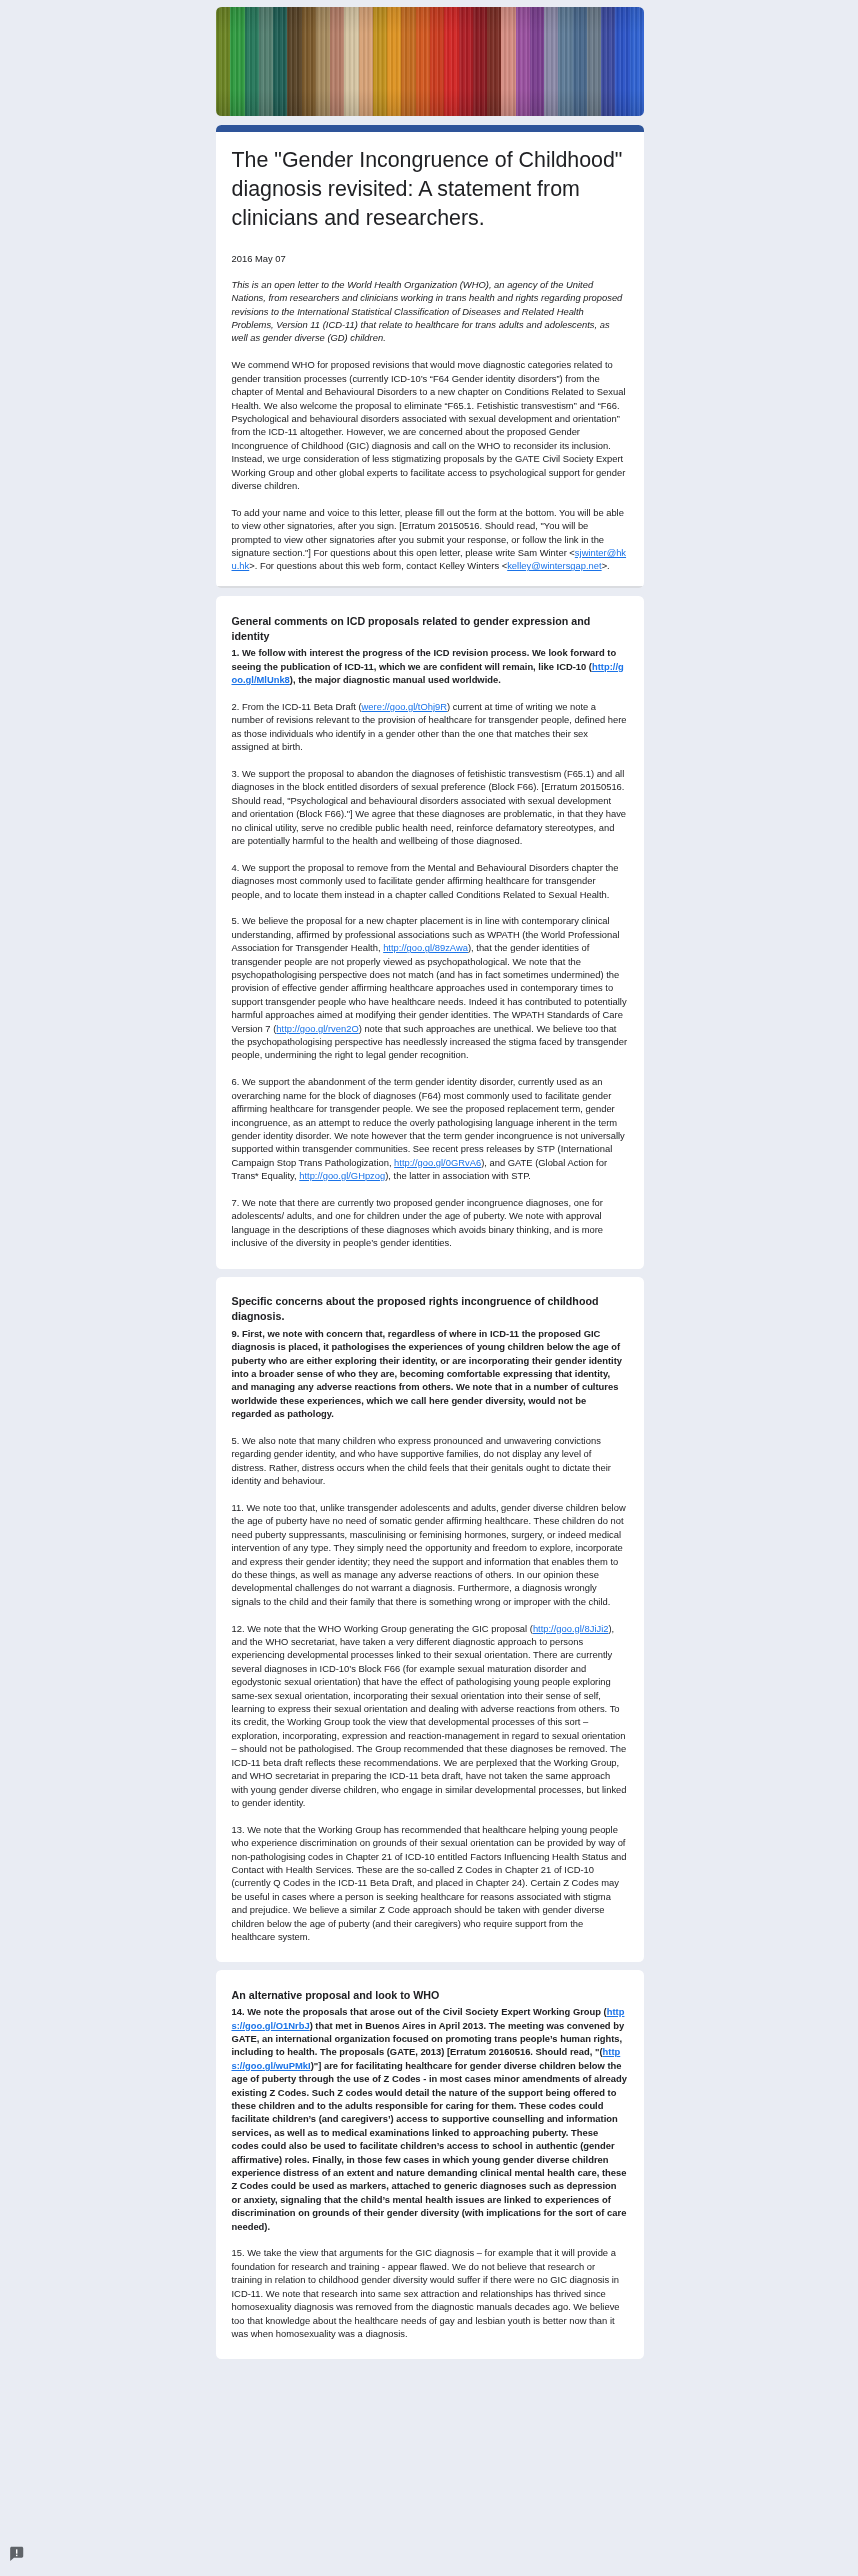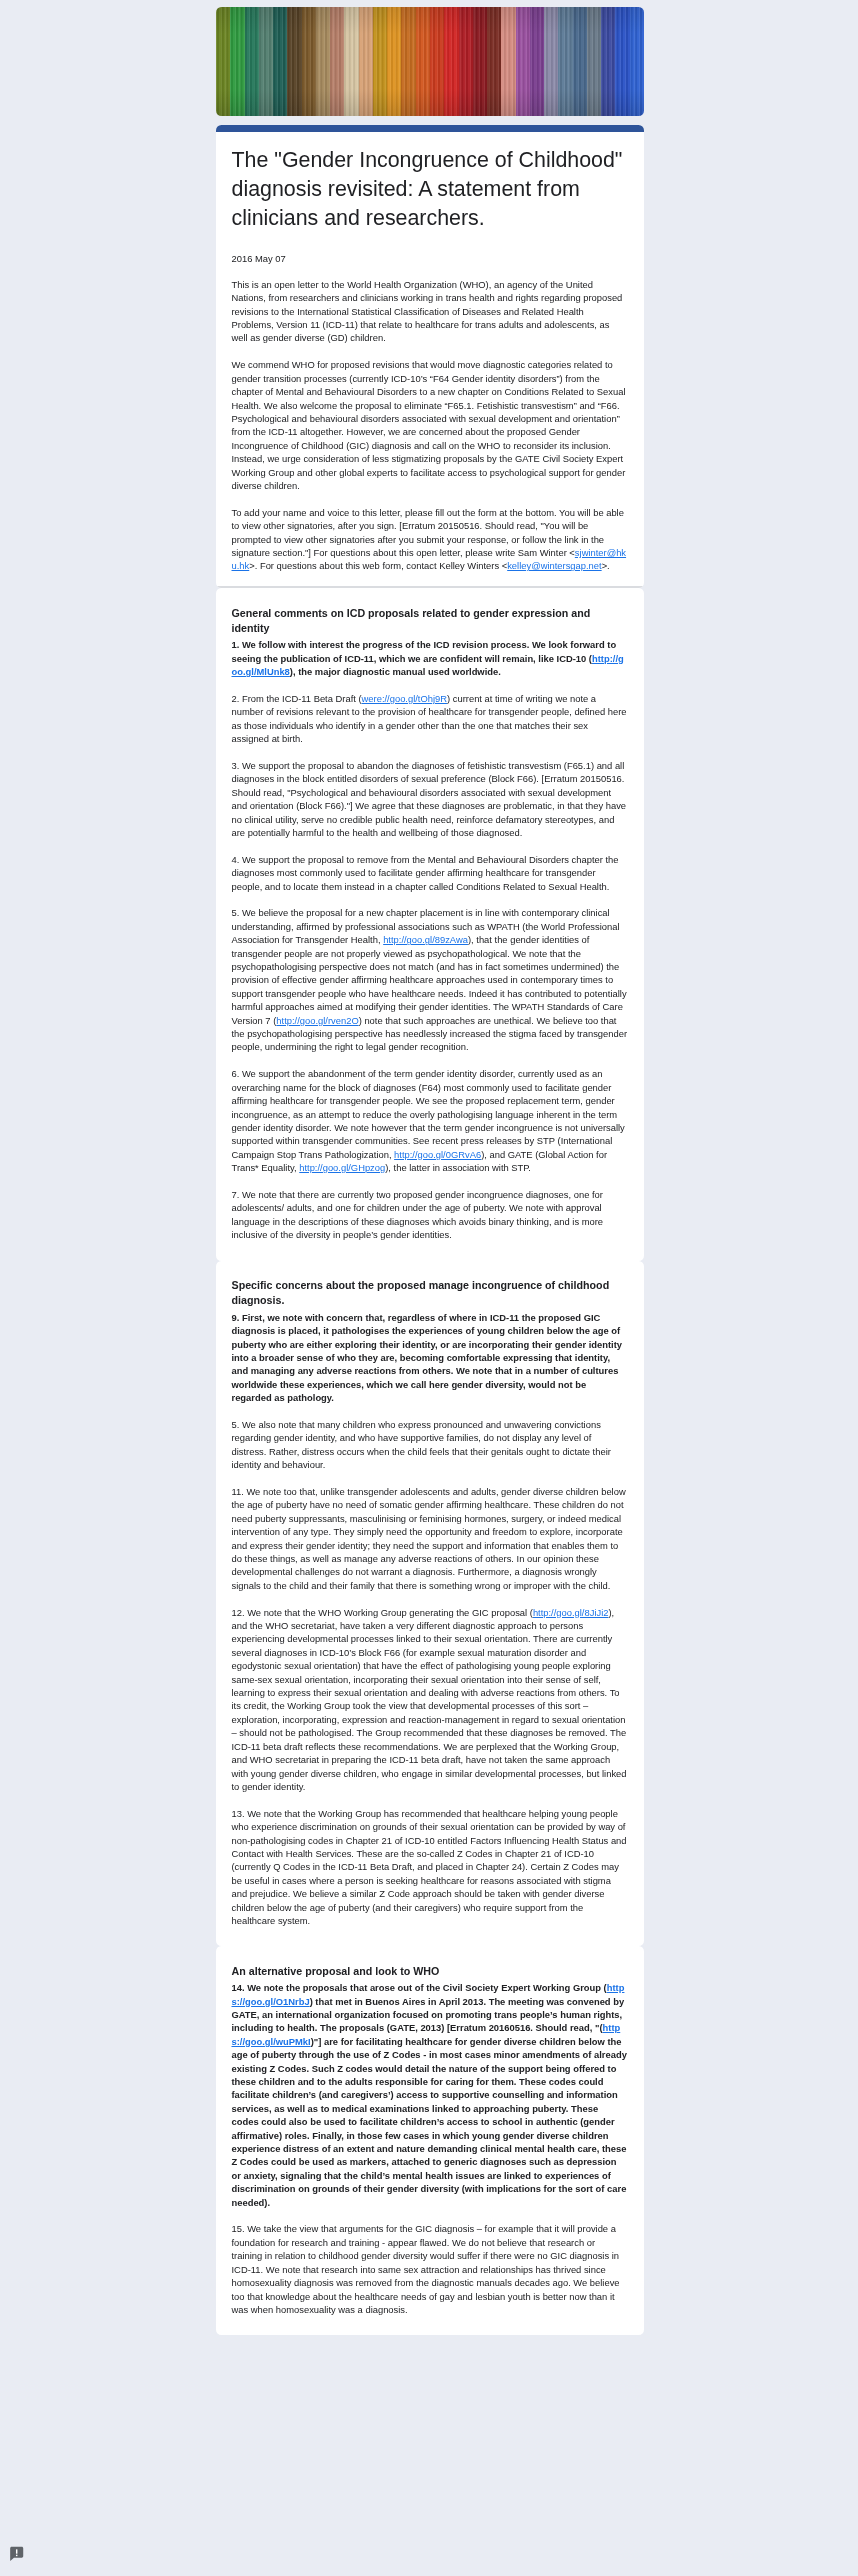--- a/index.html
+++ b/index.html
@@ -21,33 +21,33 @@
     position:relative;
   }
   .form-col{width:428px;margin:0 auto;padding-top:6.7px;}
   .banner{
     height:109px;border-radius:5.3px;
     background:#888;
   }
   .card{
     background:var(--card);
     border-radius:5.3px;
-    margin-top:0;
+    margin-top:8px;
     position:relative;
   }
   .title-card{margin-top:9.4px;overflow:hidden;}
   .accent-bar{height:6.7px;background:var(--accent);}
   .card-pad{padding:14.7px 16px 13.4px;}
   h1{
     font-size:21.4px;line-height:29px;font-weight:400;
     margin:0;color:var(--text);
   }
   .date{font-size:9.4px;line-height:13.4px;margin-top:19px;}
   .para{font-size:9.4px;line-height:13.4px;margin:13.4px 0 0;}
-  .desc .para:first-child{margin-top:12px;}
+  .desc .para:first-child{margin-top:12px;font-style:italic;}
   .lnk{color:var(--link);text-decoration:underline;cursor:pointer;word-break:break-all;}
   .divider{border-top:0.7px solid var(--divider);height:0;}
   .signin-row{padding:8.7px 16px;font-size:9.4px;line-height:13.4px;}
   .signin-row .plain{color:#3c4043;}
   .required-row{padding:9.4px 16px 16px;font-size:9.4px;line-height:13.4px;color:var(--required);}
   .section-card{padding:17.4px 16px 19px;}
   h2{font-size:10.7px;line-height:15.4px;font-weight:700;margin:0;color:var(--text);}
   .section-card .para:first-of-type{margin-top:2px;font-weight:bold;}
   .report-btn{
     position:absolute;left:8px;top:2544px;
@@ -83,21 +83,21 @@
         <h2>General comments on ICD proposals related to gender expression and identity</h2>
         <p class="para"><span>1. We follow with interest the progress of the ICD revision process. We look forward to seeing the publication of ICD-11, which we are confident will remain, like ICD-10 (</span><a class="lnk">http://goo.gl/MlUnk8</a><span>), the major diagnostic manual used worldwide.</span></p>
         <p class="para"><span>2. From the ICD-11 Beta Draft (</span><a class="lnk">were://goo.gl/tOhj9R</a><span>) current at time of writing we note a number of revisions relevant to the provision of healthcare for transgender people, defined here as those individuals who identify in a gender other than the one that matches their sex assigned at birth.</span></p>
         <p class="para"><span>3. We support the proposal to abandon the diagnoses of fetishistic transvestism (F65.1) and all diagnoses in the block entitled disorders of sexual preference (Block F66). [Erratum 20150516. Should read, "Psychological and behavioural disorders associated with sexual development and orientation (Block F66)."] We agree that these diagnoses are problematic, in that they have no clinical utility, serve no credible public health need, reinforce defamatory stereotypes, and are potentially harmful to the health and wellbeing of those diagnosed.</span></p>
         <p class="para"><span>4. We support the proposal to remove from the Mental and Behavioural Disorders chapter the diagnoses most commonly used to facilitate gender affirming healthcare for transgender people, and to locate them instead in a chapter called Conditions Related to Sexual Health.</span></p>
         <p class="para"><span>5. We believe the proposal for a new chapter placement is in line with contemporary clinical understanding, affirmed by professional associations such as WPATH (the World Professional Association for Transgender Health, </span><a class="lnk">http://goo.gl/89zAwa</a><span>), that the gender identities of transgender people are not properly viewed as psychopathological. We note that the psychopathologising perspective does not match (and has in fact sometimes undermined) the provision of effective gender affirming healthcare approaches used in contemporary times to support transgender people who have healthcare needs. Indeed it has contributed to potentially harmful approaches aimed at modifying their gender identities. The WPATH Standards of Care Version 7 (</span><a class="lnk">http://goo.gl/rven2O</a><span>) note that such approaches are unethical. We believe too that the psychopathologising perspective has needlessly increased the stigma faced by transgender people, undermining the right to legal gender recognition.</span></p>
         <p class="para"><span>6. We support the abandonment of the term gender identity disorder, currently used as an overarching name for the block of diagnoses (F64) most commonly used to facilitate gender affirming healthcare for transgender people. We see the proposed replacement term, gender incongruence, as an attempt to reduce the overly pathologising language inherent in the term gender identity disorder. We note however that the term gender incongruence is not universally supported within transgender communities. See recent press releases  by STP (International Campaign Stop Trans Pathologization, </span><a class="lnk">http://goo.gl/0GRvA6</a><span>), and GATE (Global Action for Trans* Equality, </span><a class="lnk">http://goo.gl/GHpzog</a><span>), the latter in association with STP.</span></p>
         <p class="para"><span>7. We note that there are currently two proposed gender incongruence diagnoses, one for adolescents/ adults, and one for children under the age of puberty. We note with approval language in the descriptions of these diagnoses which avoids binary thinking, and is more inclusive of the diversity in people’s gender identities.</span></p>
       </section>
       <section class="card section-card">
-        <h2>Specific concerns about the proposed manage incongruence of childhood diagnosis.</h2>
+        <h2>Specific concerns about the proposed rights incongruence of childhood diagnosis.</h2>
         <p class="para"><span>9. First, we note with concern that, regardless of where in ICD-11 the proposed GIC diagnosis is placed, it pathologises the experiences of young children below the age of puberty who are either exploring their identity, or are incorporating their gender identity into a broader sense of who they are, becoming comfortable expressing that identity, and managing any adverse reactions from others. We note that in a number of cultures worldwide these experiences, which we call here gender diversity, would not be regarded as pathology.</span></p>
         <p class="para"><span>5. We also note that many children who express pronounced and unwavering convictions regarding gender identity, and who have  supportive families, do not display any level of distress. Rather, distress occurs when the child feels that their genitals ought to dictate their identity and behaviour.</span></p>
         <p class="para"><span>11. We note too that, unlike transgender adolescents and adults, gender diverse children below the age of puberty have no need of somatic gender affirming healthcare. These children do not need puberty suppressants, masculinising or feminising hormones, surgery, or indeed medical intervention of any type. They simply need the opportunity and freedom to explore, incorporate and express their gender identity; they need the support and information that enables them to do these things, as well as manage any adverse reactions of others. In our opinion these developmental challenges do not warrant a diagnosis. Furthermore, a diagnosis wrongly signals to the child and their family that there is something wrong or improper with the child.</span></p>
         <p class="para"><span>12. We note that the WHO Working Group generating the GIC proposal (</span><a class="lnk">http://goo.gl/8JiJi2</a><span>), and the WHO secretariat, have taken a very different diagnostic approach to persons experiencing developmental processes linked to their sexual orientation. There are currently several diagnoses in ICD-10’s Block F66 (for example sexual maturation disorder and egodystonic sexual orientation) that have the effect of pathologising young people exploring same-sex sexual orientation, incorporating their sexual orientation into their sense of self, learning to express their sexual orientation and dealing with adverse reactions from others. To its credit, the Working Group took the view that developmental processes of this sort – exploration, incorporating, expression and reaction-management in regard to sexual orientation – should not be pathologised. The Group recommended that these diagnoses be removed. The ICD-11 beta draft reflects these recommendations. We are perplexed that the Working Group, and WHO secretariat in preparing the ICD-11 beta draft, have not taken the same approach with young gender diverse children, who engage in similar developmental processes, but linked to gender identity.</span></p>
         <p class="para"><span>13. We note that the Working Group has recommended that healthcare helping young people who experience discrimination on grounds of their sexual orientation can be provided by way of non-pathologising codes in Chapter 21 of ICD-10 entitled Factors Influencing Health Status and Contact with Health Services. These are the so-called Z Codes in Chapter 21 of ICD-10 (currently Q Codes in the ICD-11 Beta Draft, and placed in Chapter 24).  Certain Z Codes may be useful in cases where a person is seeking healthcare for reasons associated with stigma and prejudice. We believe a similar Z Code approach should be taken with gender diverse children below the age of puberty (and their caregivers) who require support from the healthcare system.</span></p>
       </section>
       <section class="card section-card">
         <h2>An alternative proposal and look to WHO</h2>
         <p class="para"><span>14. We note the proposals that arose out of the Civil Society Expert Working Group (</span><a class="lnk">https://goo.gl/O1NrbJ</a><span>) that met in Buenos Aires in April 2013. The meeting was convened by GATE, an international organization focused on promoting trans people’s human rights, including to health. The proposals (GATE, 2013) [Erratum 20160516. Should read,  "(</span><a class="lnk">https://goo.gl/wuPMkI</a><span>)"] are for facilitating healthcare for gender diverse children below the age of puberty through the use of Z Codes - in most cases minor amendments of already existing Z Codes. Such Z codes would detail the nature of the support being offered to these children and to the adults responsible for caring for them. These codes could facilitate children’s (and caregivers’) access to supportive counselling and information services, as well as to medical examinations linked to approaching puberty. These codes could also be used to facilitate children’s access to school in authentic (gender affirmative) roles. Finally, in those few cases in which young gender diverse children experience distress of an extent and nature demanding clinical mental health care, these Z Codes could be used as markers, attached to generic diagnoses such as depression or anxiety, signaling that the child’s mental health issues are linked to experiences of discrimination on grounds of their gender diversity (with implications for the sort of care needed).</span></p>
         <p class="para"><span>15. We take the view that arguments for the GIC diagnosis – for example that it will provide a foundation for research and training - appear flawed. We do not believe that research or training in relation to childhood gender diversity would suffer if there were no GIC diagnosis in ICD-11. We note that research into same sex attraction and relationships has thrived since homosexuality diagnosis was removed from the diagnostic manuals decades ago. We believe too that knowledge about the healthcare needs of gay and lesbian youth is better now than it was when homosexuality was a diagnosis.</span></p>

